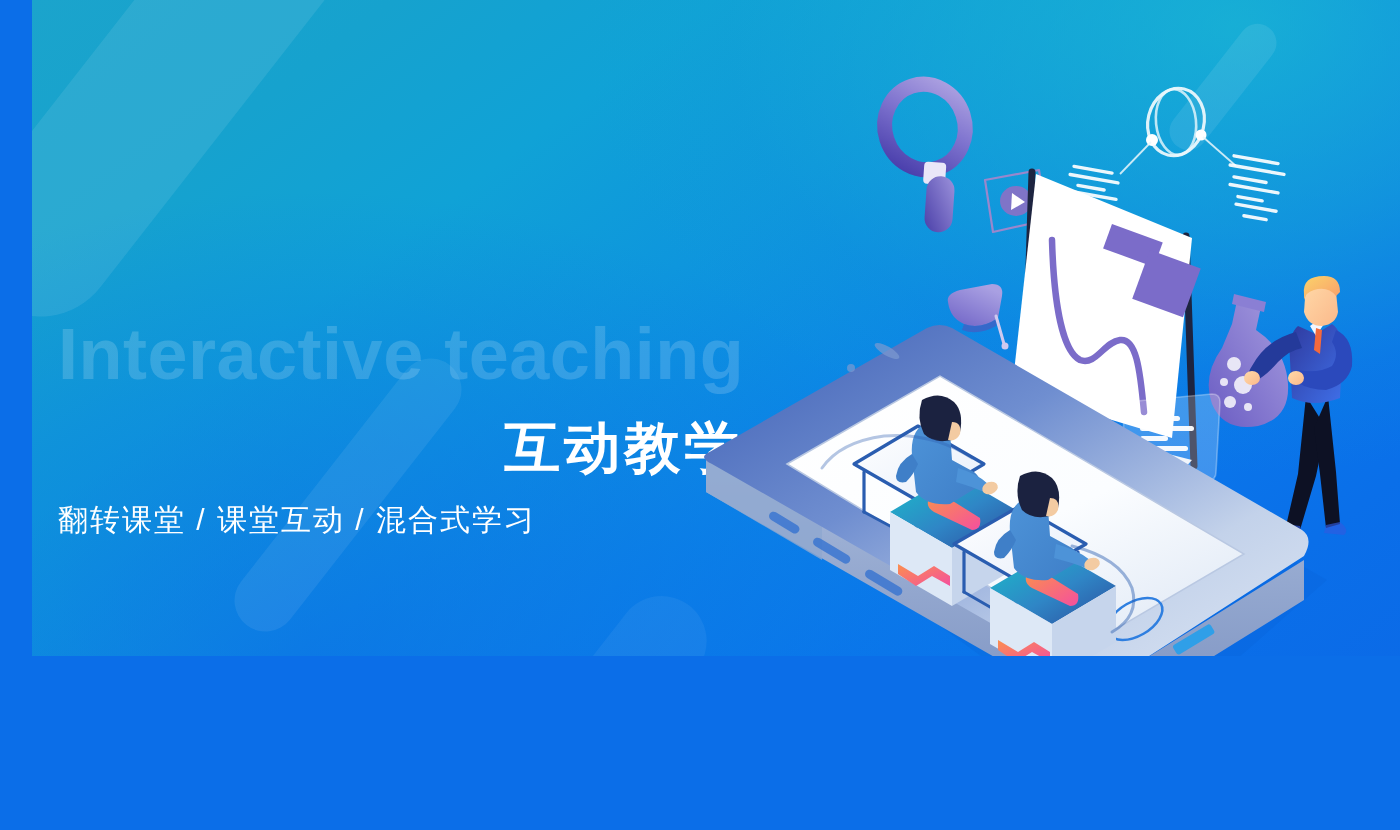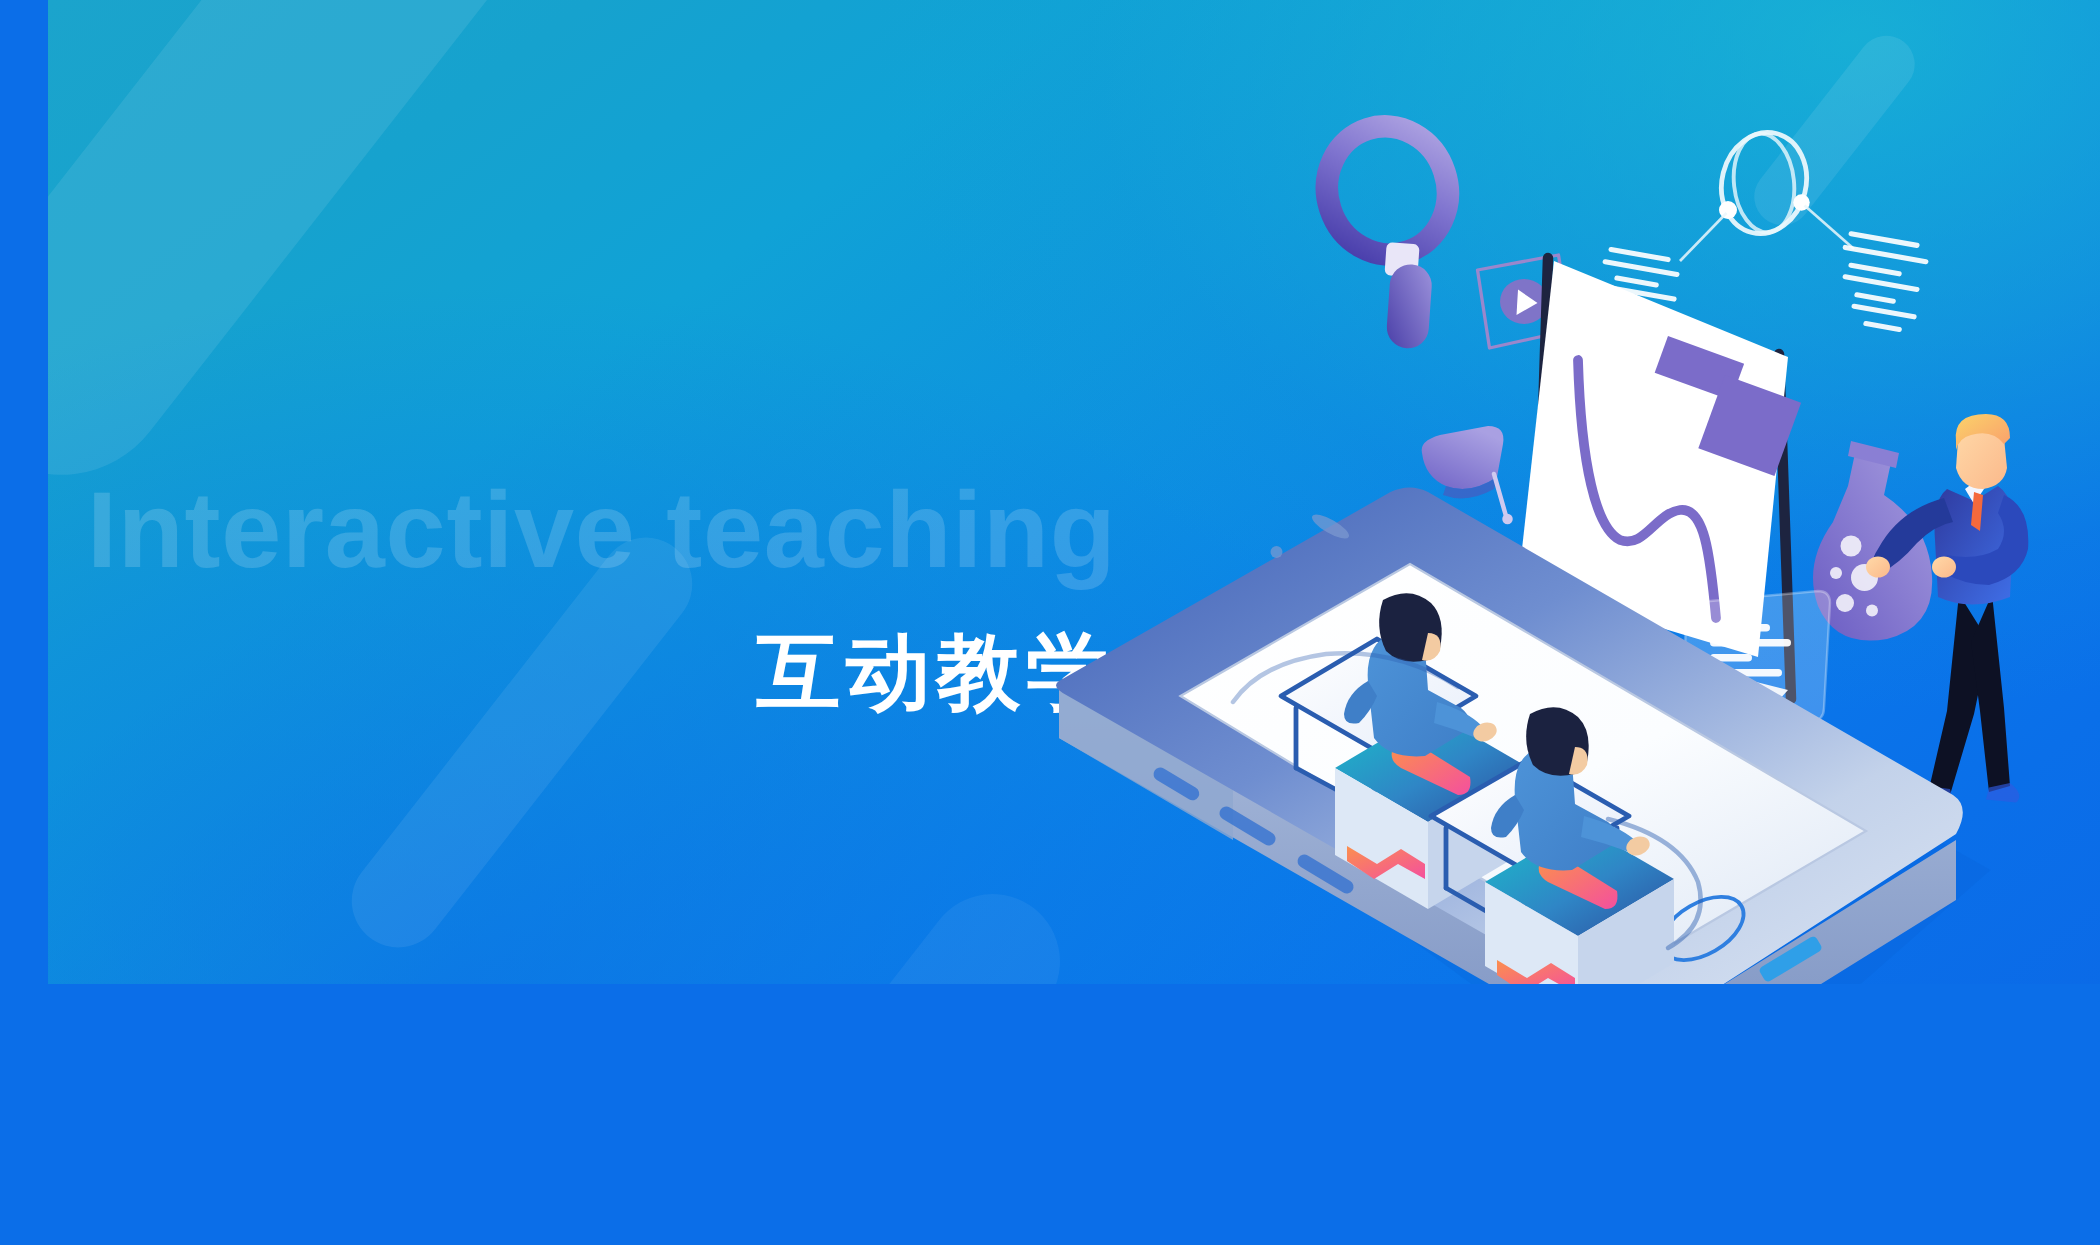--- a/index.html
+++ b/index.html
@@ -114,20 +114,21 @@
   <div class="bg-blue-glow"></div>
 
   <div class="capsule cap-1"></div>
   <div class="capsule cap-2"></div>
   <div class="capsule cap-3"></div>
   <div class="capsule cap-4"></div>
 
   <div class="text-block">
     <div class="ghost-title">Interactive teaching</div>
     <div class="main-title">互动教学</div>
+    <div class="sub-title">翻转课堂 / 课堂互动 / 混合式学习</div>
   </div>
 
   <div class="illus">
   <svg viewBox="0 0 760 770" xmlns="http://www.w3.org/2000/svg">
     <defs>
       <linearGradient id="gPurpRing" x1="0" y1="1" x2="1" y2="0">
         <stop offset="0%" stop-color="#4136a6"></stop>
         <stop offset="55%" stop-color="#7f74cf"></stop>
         <stop offset="100%" stop-color="#b4a9e4"></stop>
       </linearGradient>

